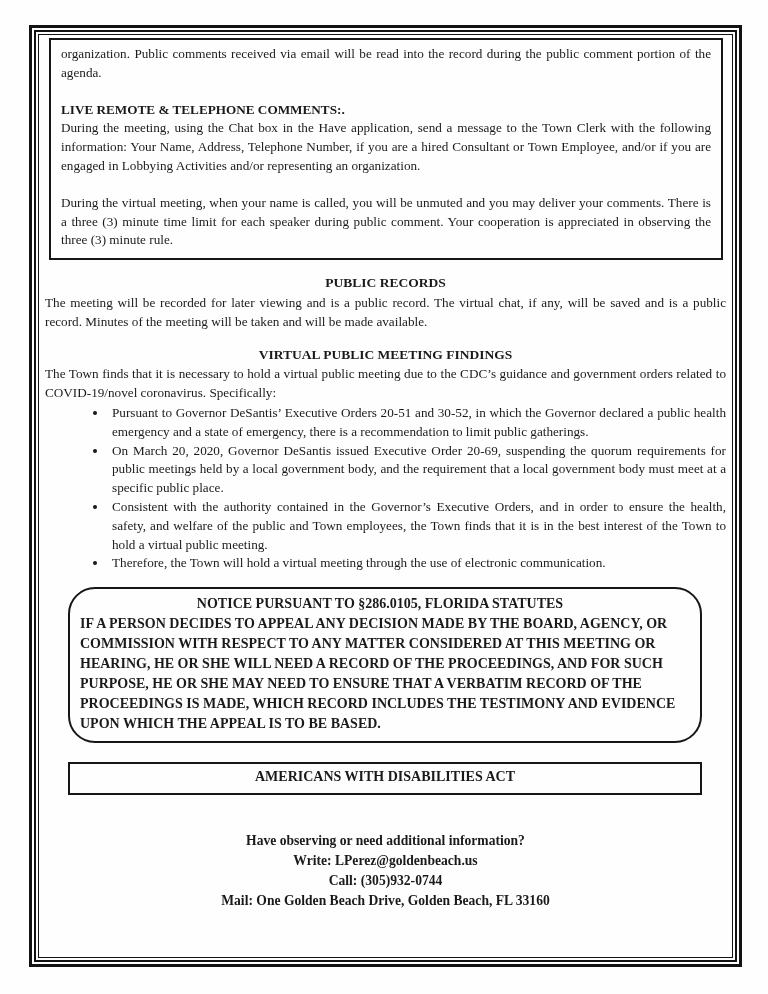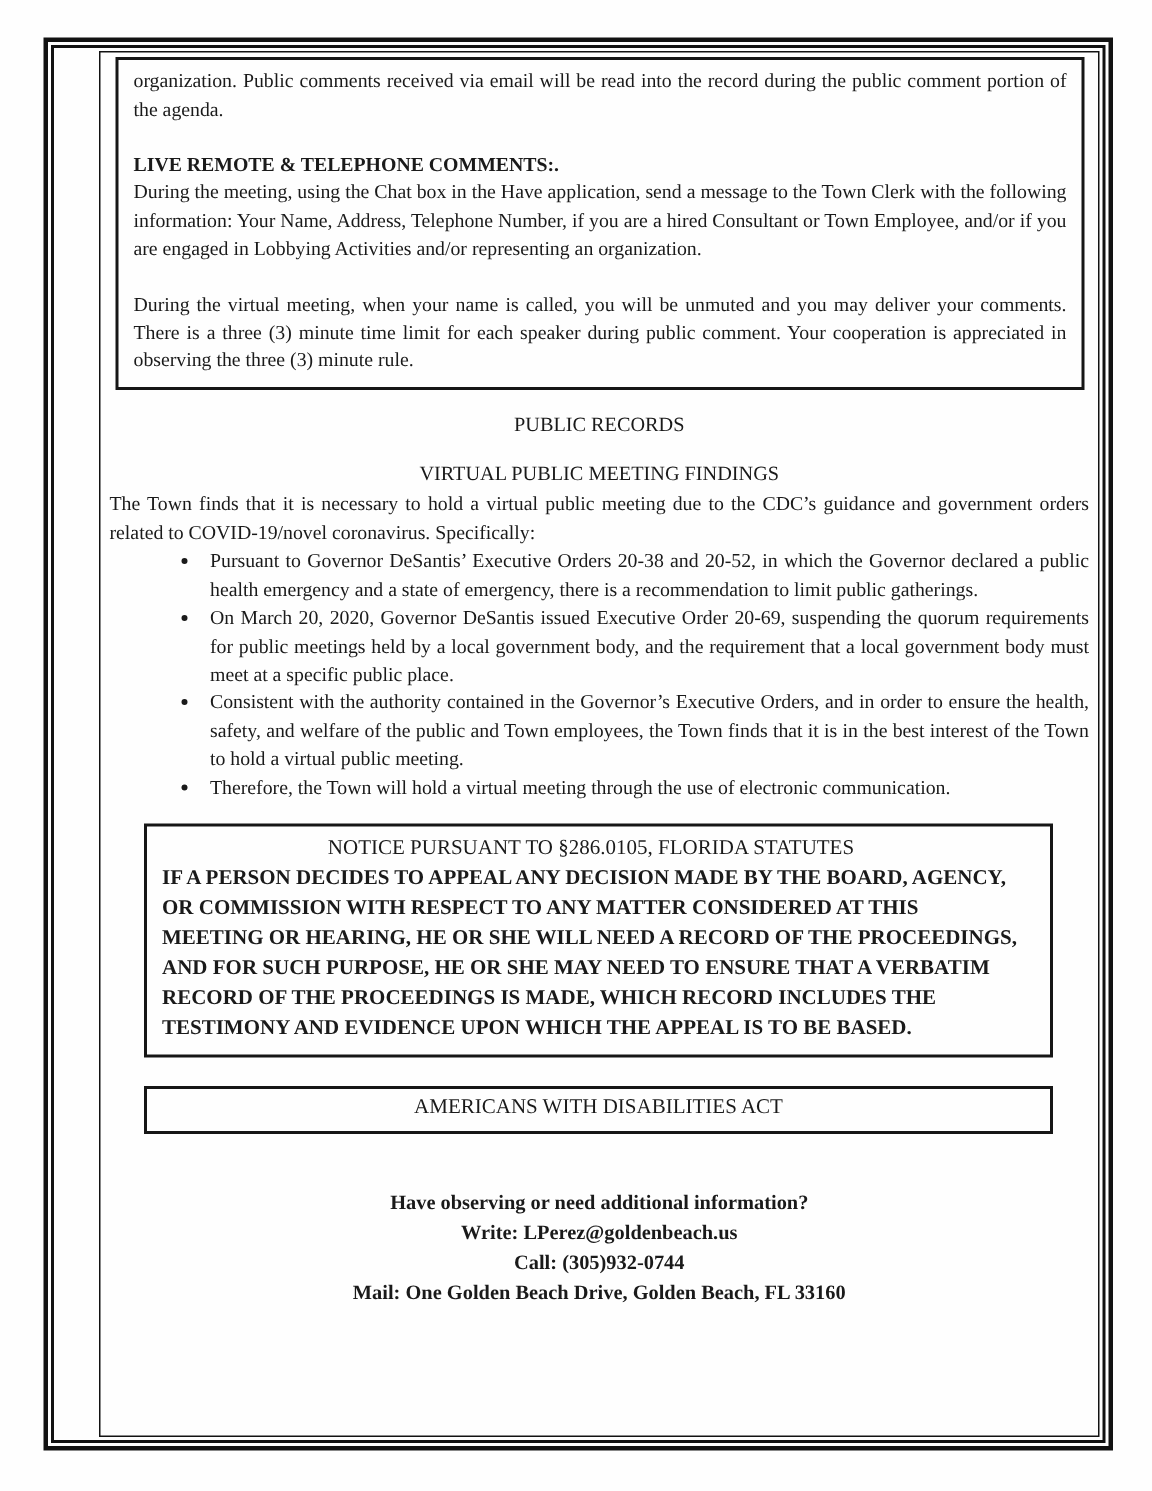--- a/index.html
+++ b/index.html
@@ -25,50 +25,49 @@
     border: 2px solid #121212;
     box-sizing: border-box;
     padding: 2px;
   }
   .frame-inner {
     height: 100%;
     border: 1px solid #121212;
     box-sizing: border-box;
     padding: 2px 3px;
     overflow: hidden;
-    margin-left: 28px;
   }
   p { margin: 0; }
   .body-text, .box-top p, li {
     font-size: 13.2px;
     line-height: 18.8px;
     text-align: justify;
   }
   .box { border: 2px solid #161616; box-sizing: border-box; }
   .box-top { margin: 1px 6px 0 7px; padding: 5px 10px 8px 10px; }
   .subhead { font-weight: bold; margin-top: 18px; text-align: left; }
   .gap-top { margin-top: 18px; }
   h2 {
     font-size: 13.5px;
-    font-weight: normal;
+    font-weight: bold;
     text-align: center;
     margin: 14px 0 1px 0;
     line-height: 18.8px;
   }
   .body-text { margin: 0 3px; }
   ul.findings {
     margin: 1px 0 0 0;
     padding-left: 66px;
   }
   ul.findings li {
     padding-left: 4px;
     padding-right: 3px;
     margin: 0;
   }
-  .box-notice { margin: 14px 27px 0 26px; padding: 3px 20px 7px 10px; }
+  .box-notice { margin: 14px 27px 0 26px; padding: 3px 20px 7px 10px; border-radius: 27px; }
   .box-notice h2 { margin: 2px 0 0 0; font-size: 14px; line-height: 20px; }
   .notice-body {
     font-weight: bold;
     font-size: 14px;
     line-height: 20px;
     text-align: left;
   }
   .box-ada { margin: 19px 27px 0 26px; padding: 2px 10px 6px 10px; }
   .box-ada h2 { margin: 1px 0 0 0; font-size: 14px; line-height: 19.5px; }
   .ada-body { font-size: 13.4px; line-height: 19.5px; text-align: justify; }
@@ -89,25 +88,26 @@
       <div class="frame-inner">
 
         <section class="box box-top">
           <p>organization. Public comments received via email will be read into the record during the public comment portion of the agenda.</p>
           <p class="subhead">LIVE REMOTE &amp; TELEPHONE COMMENTS:.</p>
           <p>During the meeting, using the Chat box in the Have application, send a message to the Town Clerk with the following information: Your Name, Address, Telephone Number, if you are a hired Consultant or Town Employee, and/or if you are engaged in Lobbying Activities and/or representing an organization.</p>
           <p class="gap-top">During the virtual meeting, when your name is called, you will be unmuted and you may deliver your comments. There is a three (3) minute time limit for each speaker during public comment. Your cooperation is appreciated in observing the three (3) minute rule.</p>
         </section>
 
         <h2>PUBLIC RECORDS</h2>
+        <p class="body-text">The meeting will be recorded for later viewing and is a public record. The virtual chat, if any, will be saved and is a public record. Minutes of the meeting will be taken and will be made available.</p>
 
         <h2>VIRTUAL PUBLIC MEETING FINDINGS</h2>
         <p class="body-text">The Town finds that it is necessary to hold a virtual public meeting due to the CDC’s guidance and government orders related to COVID-19/novel coronavirus. Specifically:</p>
         <ul class="findings">
-          <li>Pursuant to Governor DeSantis’ Executive Orders 20-38 and 20-52, in which the Governor declared a public health emergency and a state of emergency, there is a recommendation to limit public gatherings.</li>
+          <li>Pursuant to Governor DeSantis’ Executive Orders 20-51 and 30-52, in which the Governor declared a public health emergency and a state of emergency, there is a recommendation to limit public gatherings.</li>
           <li>On March 20, 2020, Governor DeSantis issued Executive Order 20-69, suspending the quorum requirements for public meetings held by a local government body, and the requirement that a local government body must meet at a specific public place.</li>
           <li>Consistent with the authority contained in the Governor’s Executive Orders, and in order to ensure the health, safety, and welfare of the public and Town employees, the Town finds that it is in the best interest of the Town to hold a virtual public meeting.</li>
           <li>Therefore, the Town will hold a virtual meeting through the use of electronic communication.</li>
         </ul>
 
         <section class="box box-notice">
           <h2>NOTICE PURSUANT TO §286.0105, FLORIDA STATUTES</h2>
           <p class="notice-body">IF A PERSON DECIDES TO APPEAL ANY DECISION MADE BY THE BOARD, AGENCY, OR COMMISSION WITH RESPECT TO ANY MATTER CONSIDERED AT THIS MEETING OR HEARING, HE OR SHE WILL NEED A RECORD OF THE PROCEEDINGS, AND FOR SUCH PURPOSE, HE OR SHE MAY NEED TO ENSURE THAT A VERBATIM RECORD OF THE PROCEEDINGS IS MADE, WHICH RECORD INCLUDES THE TESTIMONY AND EVIDENCE UPON WHICH THE APPEAL IS TO BE BASED.</p>
         </section>
 

